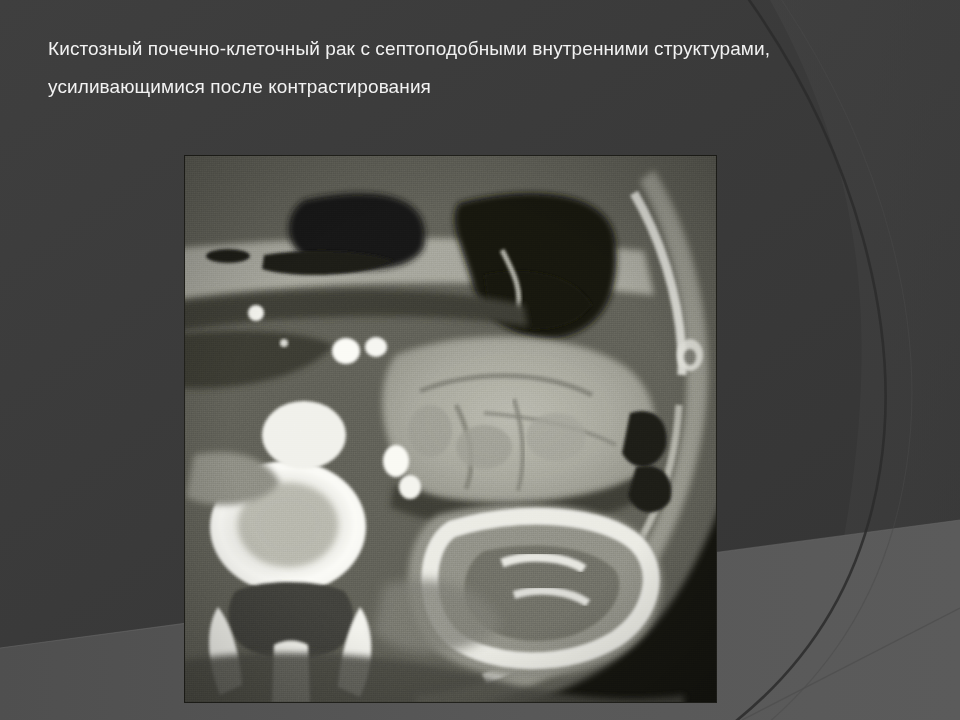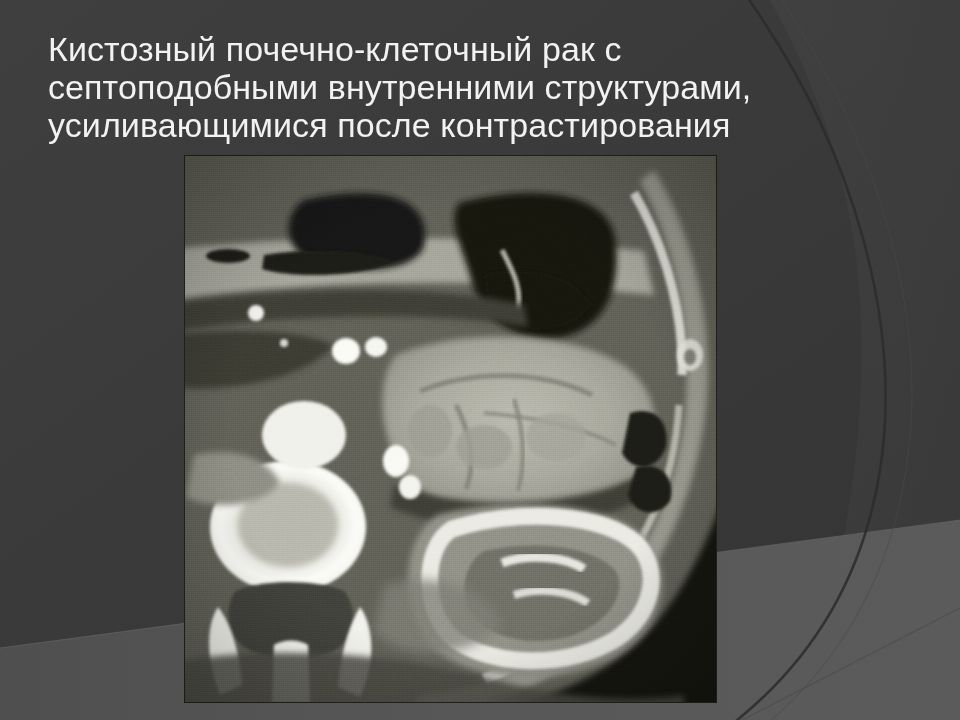--- a/index.html
+++ b/index.html
@@ -13,21 +13,21 @@
     background:#3b3b3b;
   }
   
   .bg-svg{position:absolute;inset:0;width:960px;height:720px;}
 
   
   #title{
     position:absolute;
     left:48px;top:30px;width:790px;
     color:#f2f2f2;
-    font-size:34px;
+    font-size:19px;
     line-height:38px;
     letter-spacing:.1px;
     white-space:pre-wrap;
     font-weight:400;
     text-rendering:optimizeLegibility;
   }
 
   
   #ct-wrap{
     position:absolute;

